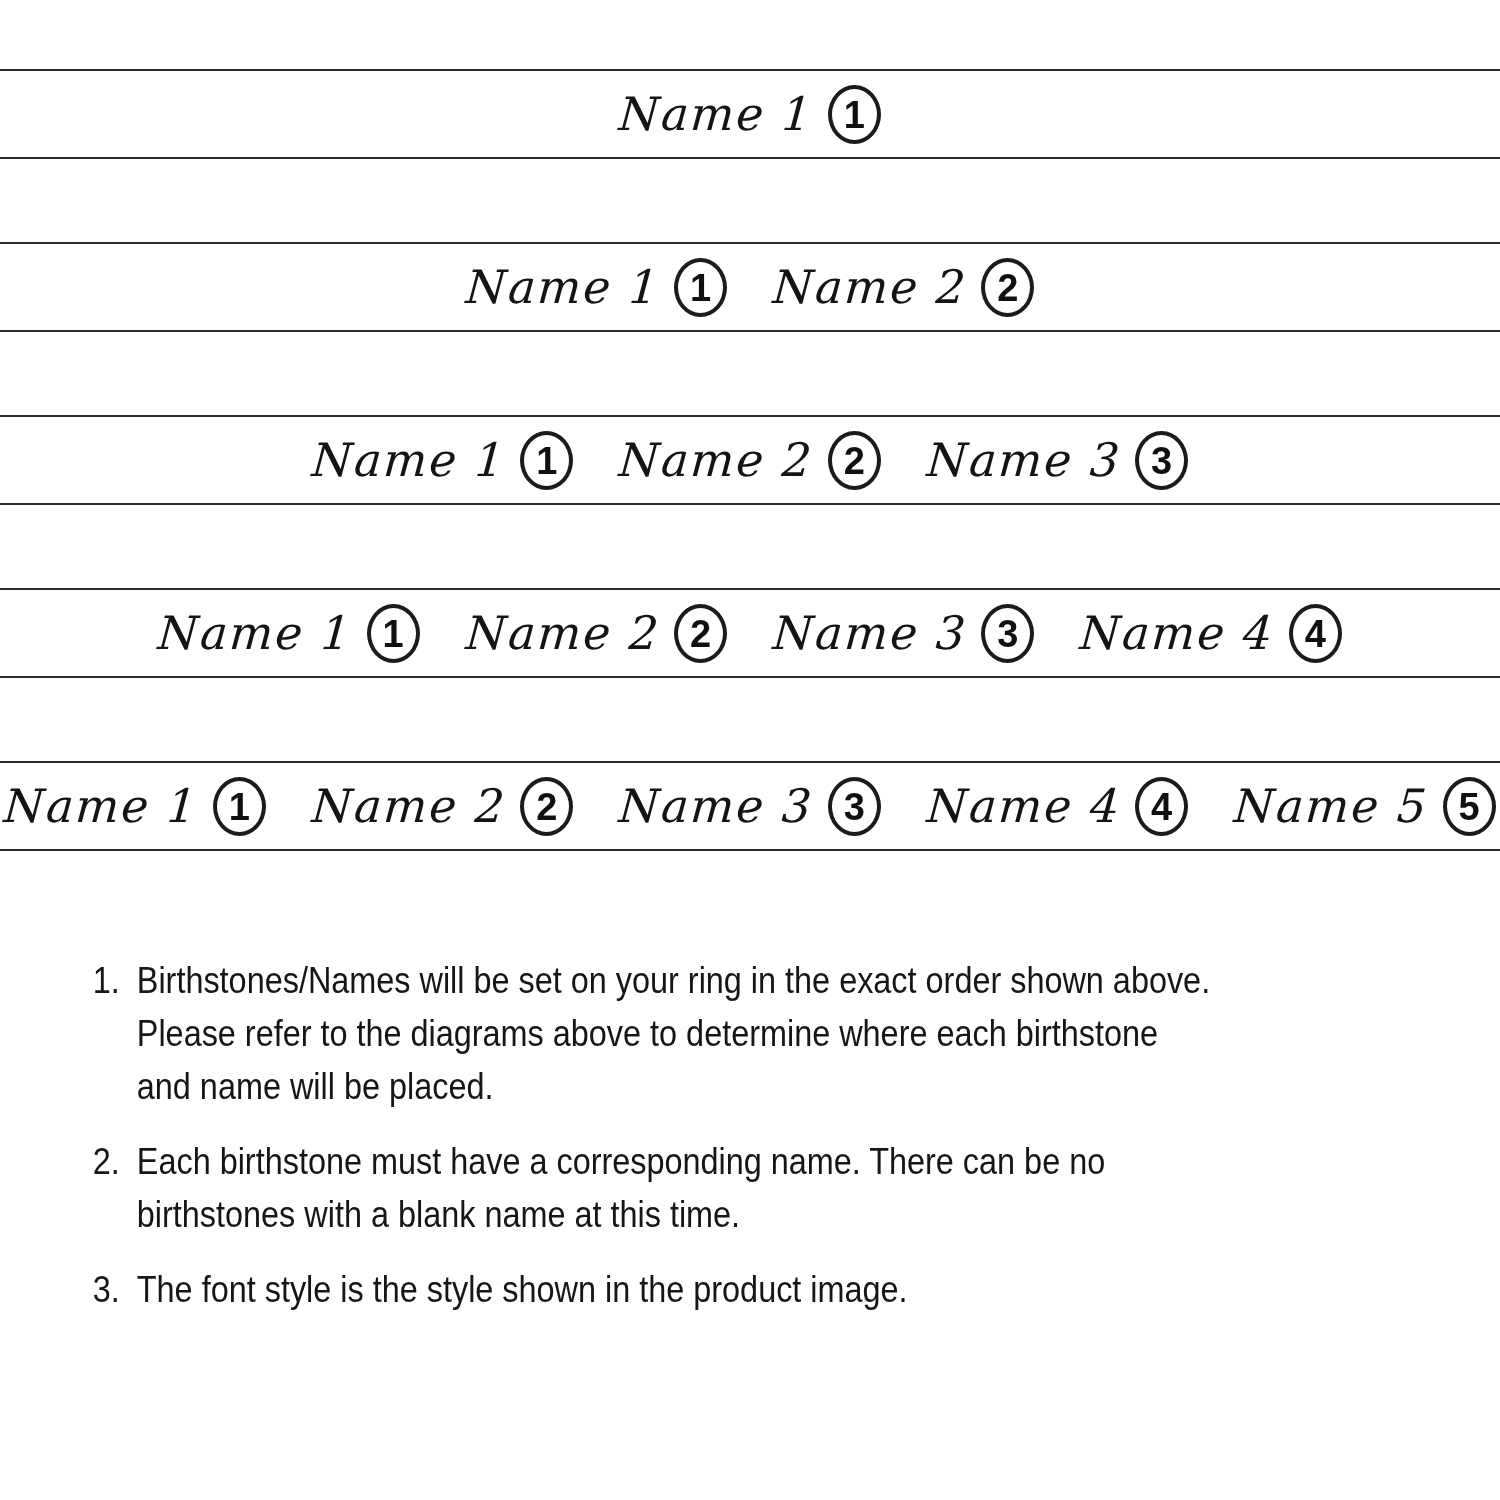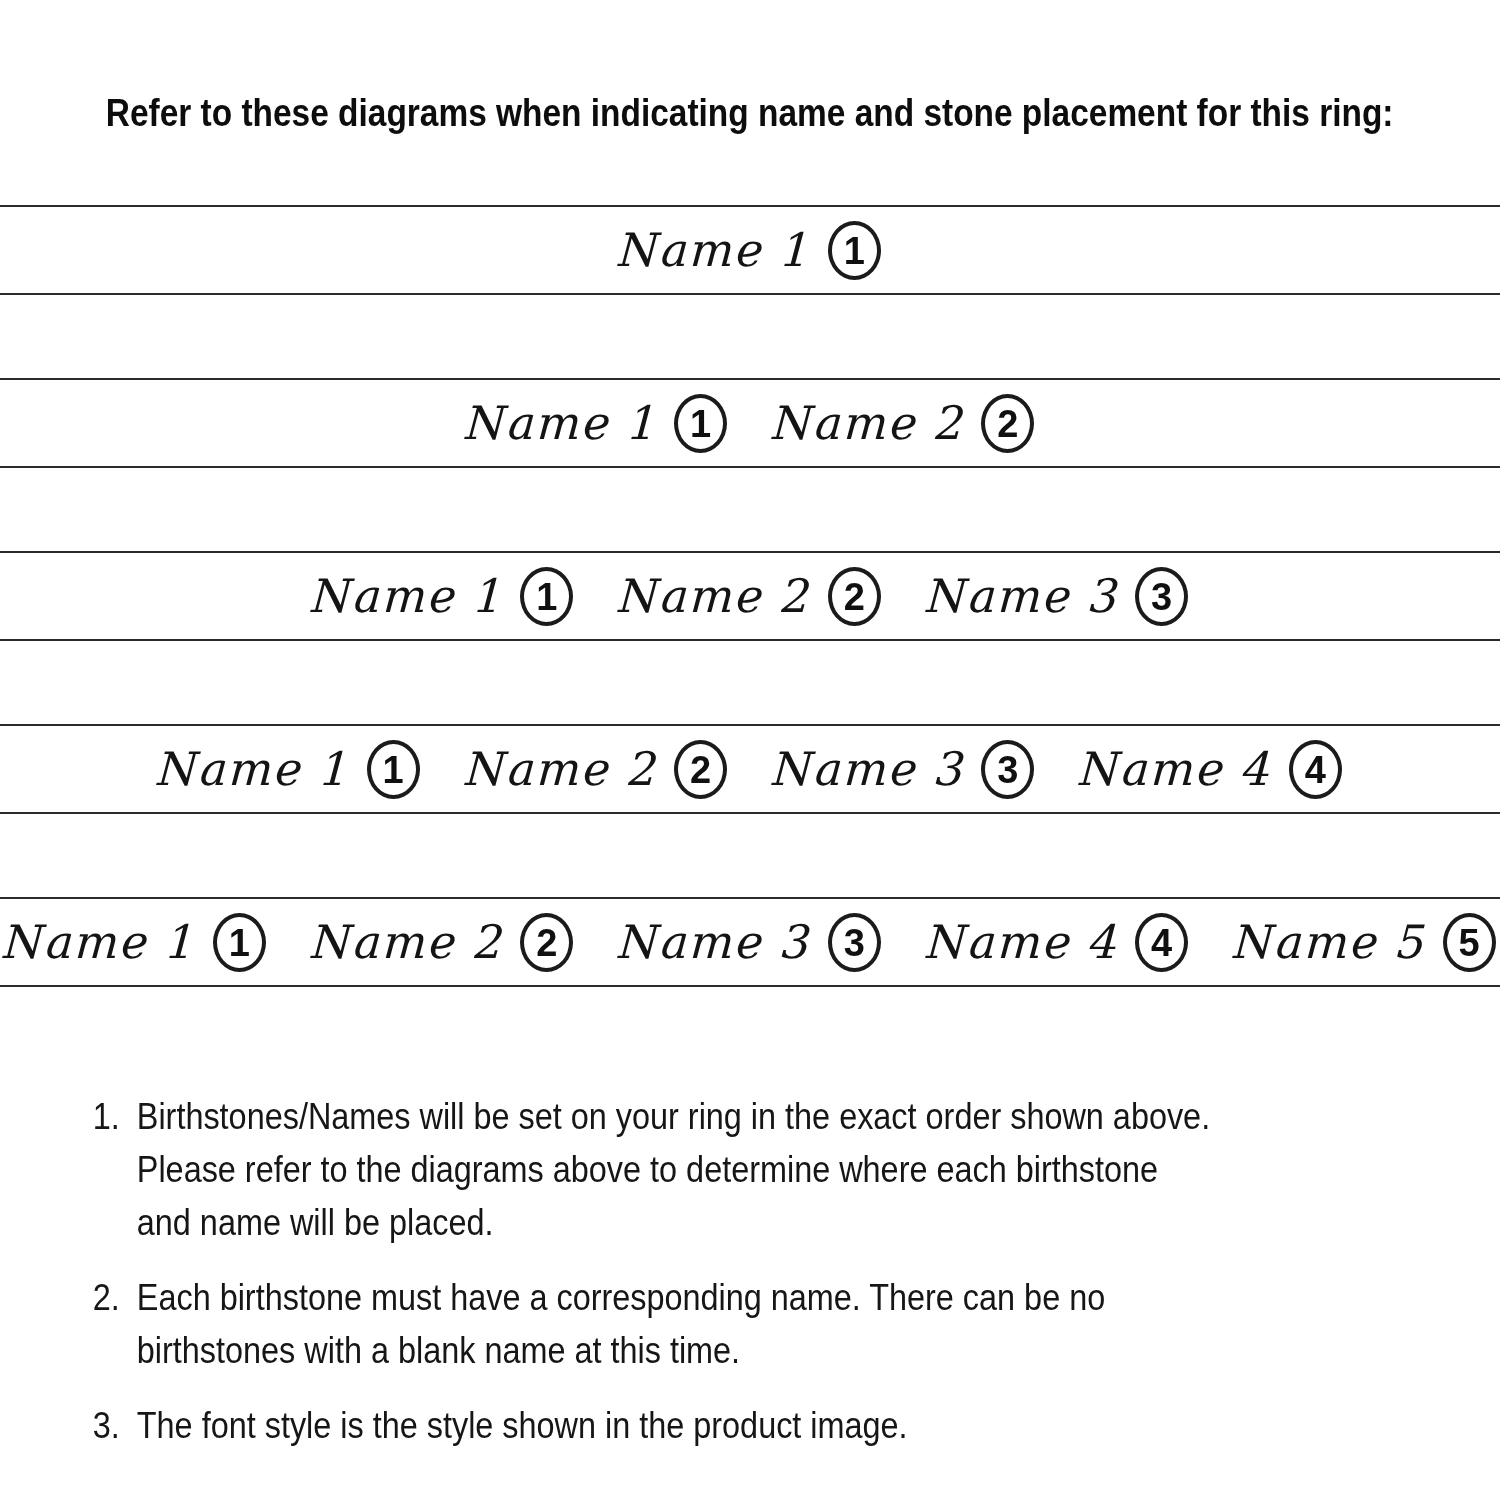--- a/index.html
+++ b/index.html
@@ -103,21 +103,20 @@
   }
   .instruction-item .text {
     white-space: pre-line;
   }
 </style>
 </head>
 <body>
 
 <div class="page">
 
-  <h1 class="title"><span class="title-inner">Refer to these diagrams when indicating name and stone placement for this ring:</span></h1>
 
   <div class="diagrams">
 
     <div class="band">
       <span class="unit">
         <span class="script-name">Name 1</span>
         <span class="stone-circle">1</span>
       </span>
     </div>
 

